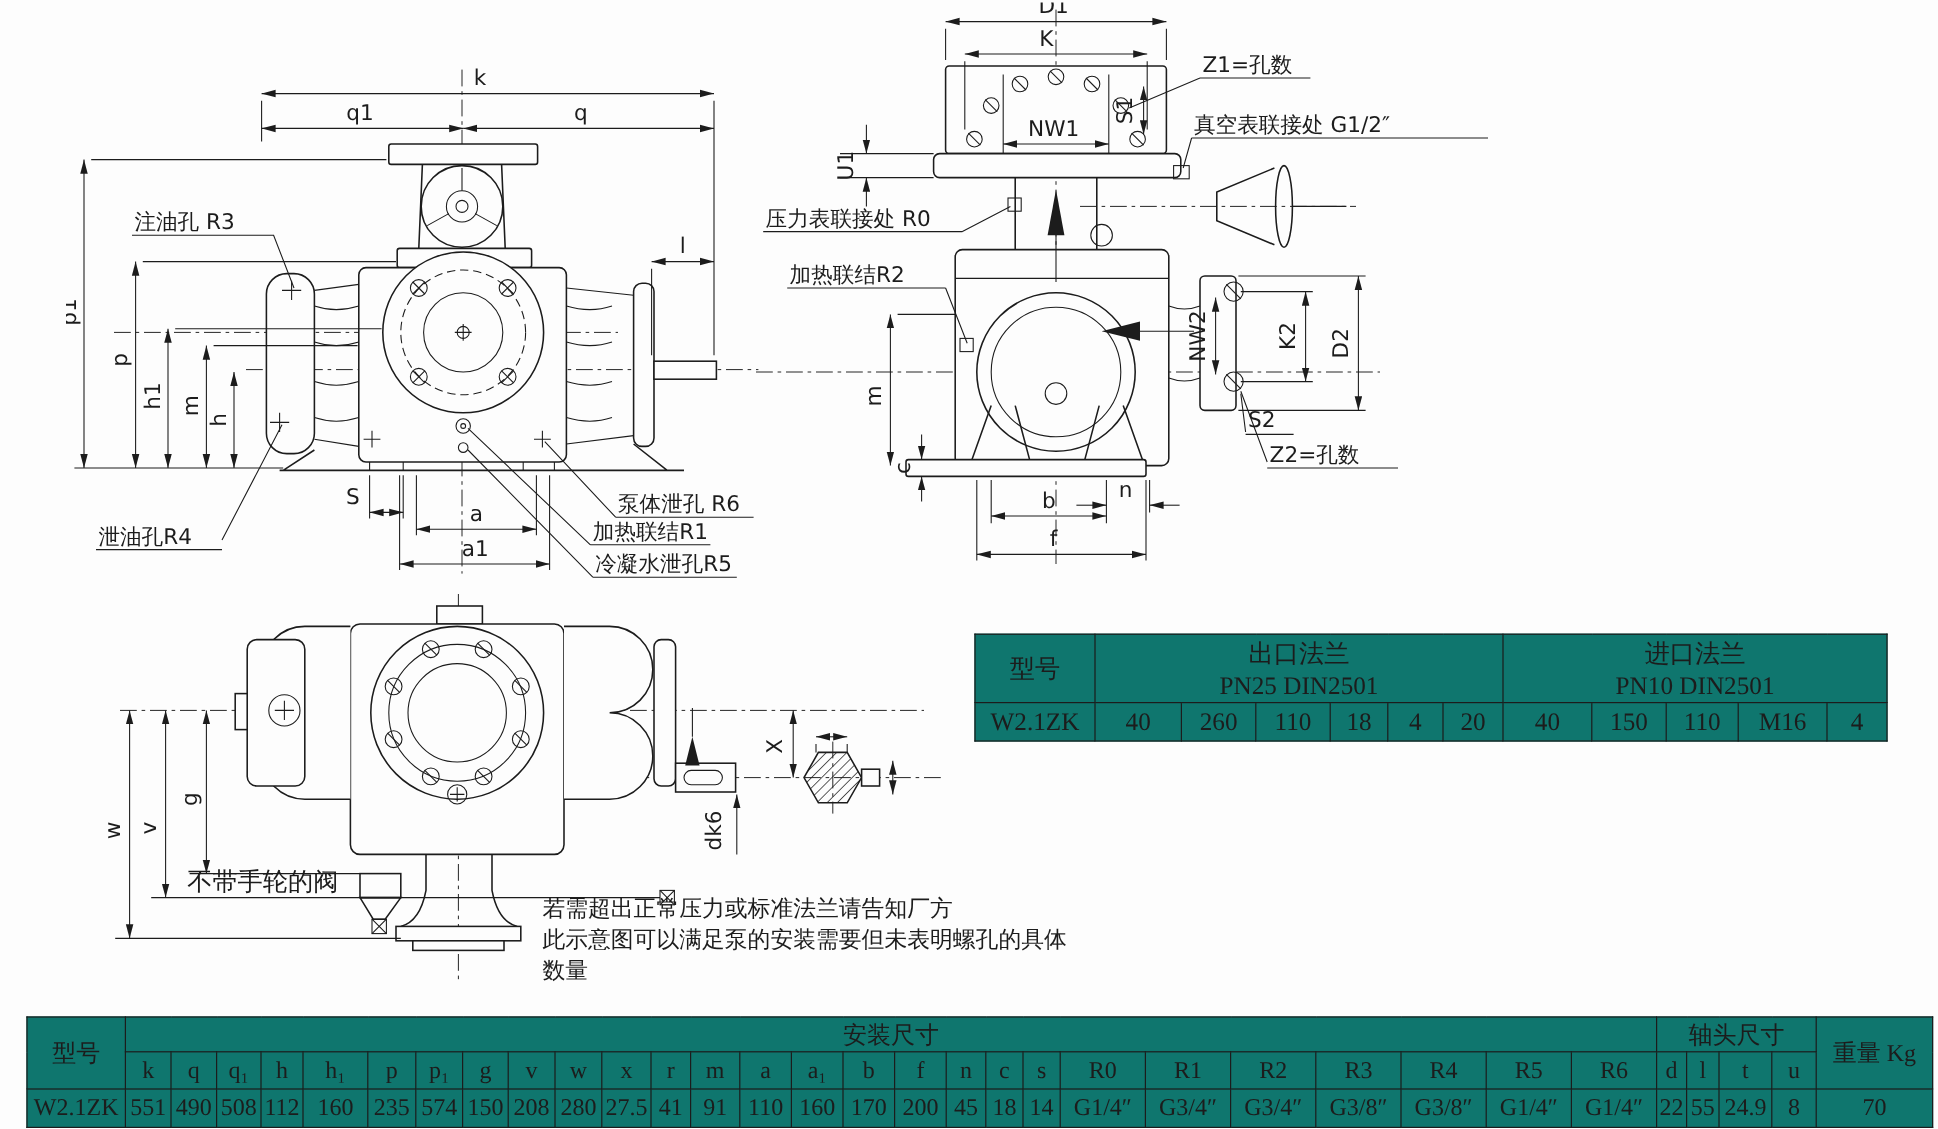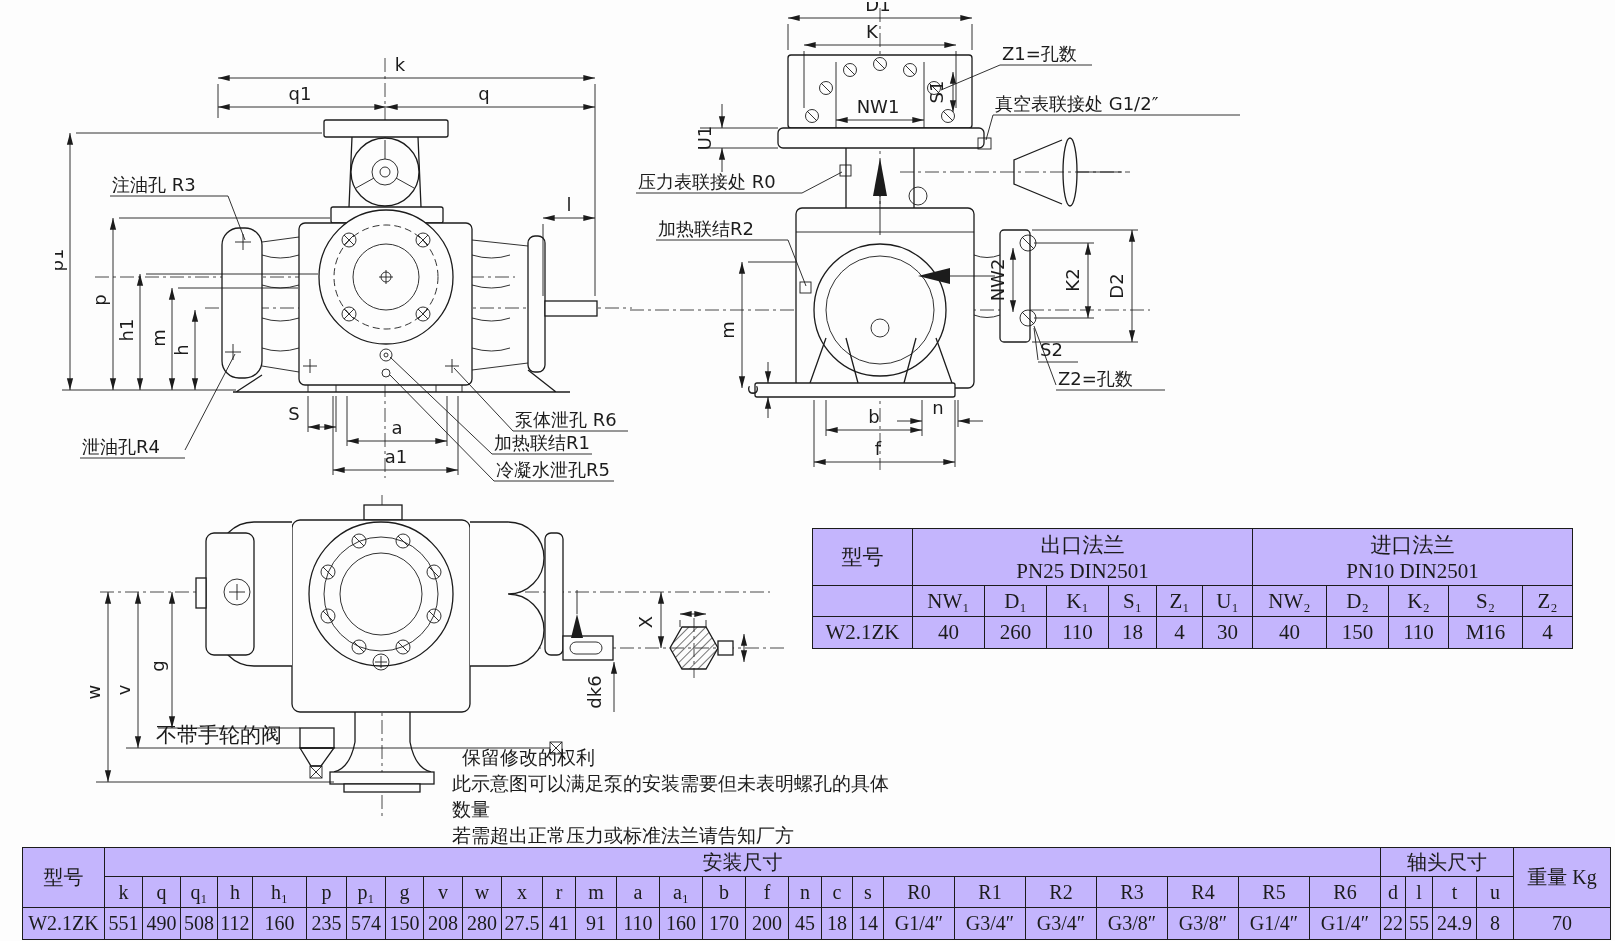--- a/index.html
+++ b/index.html
@@ -7,21 +7,21 @@
         font-family:"Liberation Serif","DejaVu Serif",serif;color:#1c1c1c;}
   svg{position:absolute;}
   svg text{font-family:"DejaVu Sans",sans-serif;font-size:18px;fill:#1c1c1c;}
   svg text.cjk{font-size:18px;}
   .ln{stroke:#1c1c1c;stroke-width:1.3;fill:none;}
   .fw{stroke:#1c1c1c;stroke-width:1.3;fill:#fdfdfd;}
   .tn{stroke:#1c1c1c;stroke-width:0.9;fill:none;}
   .cl{stroke:#1c1c1c;stroke-width:0.8;fill:none;stroke-dasharray:14 4 3 4;}
   .dsh{stroke:#1c1c1c;stroke-width:0.9;fill:none;stroke-dasharray:7 4;}
   .solidfill{fill:#1c1c1c;stroke:none;}
-  table{border-collapse:collapse;table-layout:fixed;background:#c4b5fd;}
+  table{border-collapse:collapse;table-layout:fixed;background:#0f766e;}
   th,td{border:1.4px solid #1c1c1c;text-align:center;vertical-align:middle;
         font-weight:normal;padding:0;overflow:hidden;white-space:nowrap;}
   #flange-table{position:absolute;left:812px;top:528px;width:760px;font-size:21px;}
   #flange-table .hrow1 th{height:56px;}
   #flange-table .hrow2 th{height:30px;}
   #flange-table .drow td{height:31px;}
   #dim-table{position:absolute;left:22px;top:847px;width:1588px;font-size:20px;}
   #dim-table .hrow1 th{height:28px;}
   #dim-table .hrow2 th{height:30px;}
   #dim-table .drow td{height:31px;}
@@ -354,55 +354,40 @@
       <th>型号</th>
       <th colspan="6">
         <div>出口法兰</div>
         <div>PN25 DIN2501</div>
       </th>
       <th colspan="5">
         <div>进口法兰</div>
         <div>PN10 DIN2501</div>
       </th>
     </tr>
-    <tr class="hrow2">
-      <th></th>
-    <th>NW₁</th>
-          <th>D₁</th>
-          <th>K₁</th>
-          <th>S₁</th>
-          <th>Z₁</th>
-          <th>U₁</th>
-          <th>NW₂</th>
-          <th>D₂</th>
-          <th>K₂</th>
-          <th>S₂</th>
-          <th>Z₂</th>
-        </tr>
     <tr class="drow">
       <td>W2.1ZK</td>
     <td>40</td>
           <td>260</td>
           <td>110</td>
           <td>18</td>
           <td>4</td>
-          <td>30</td>
+          <td>20</td>
           <td>40</td>
           <td>150</td>
           <td>110</td>
           <td>M16</td>
           <td>4</td>
         </tr>
   </tbody>
     </table>
 
   <div id="notes">
-    <div class="n1">保留修改的权利</div>
+    <div>若需超出正常压力或标准法兰请告知厂方</div>
     <div>此示意图可以满足泵的安装需要但未表明螺孔的具体数量</div>
-    <div>若需超出正常压力或标准法兰请告知厂方</div>
   </div>
 
   <table id="dim-table">
     <colgroup>
       <col style="width:82px">
       <col style="width:38px">
         <col style="width:38px">
         <col style="width:37px">
         <col style="width:35px">
       <col style="width:54px">

